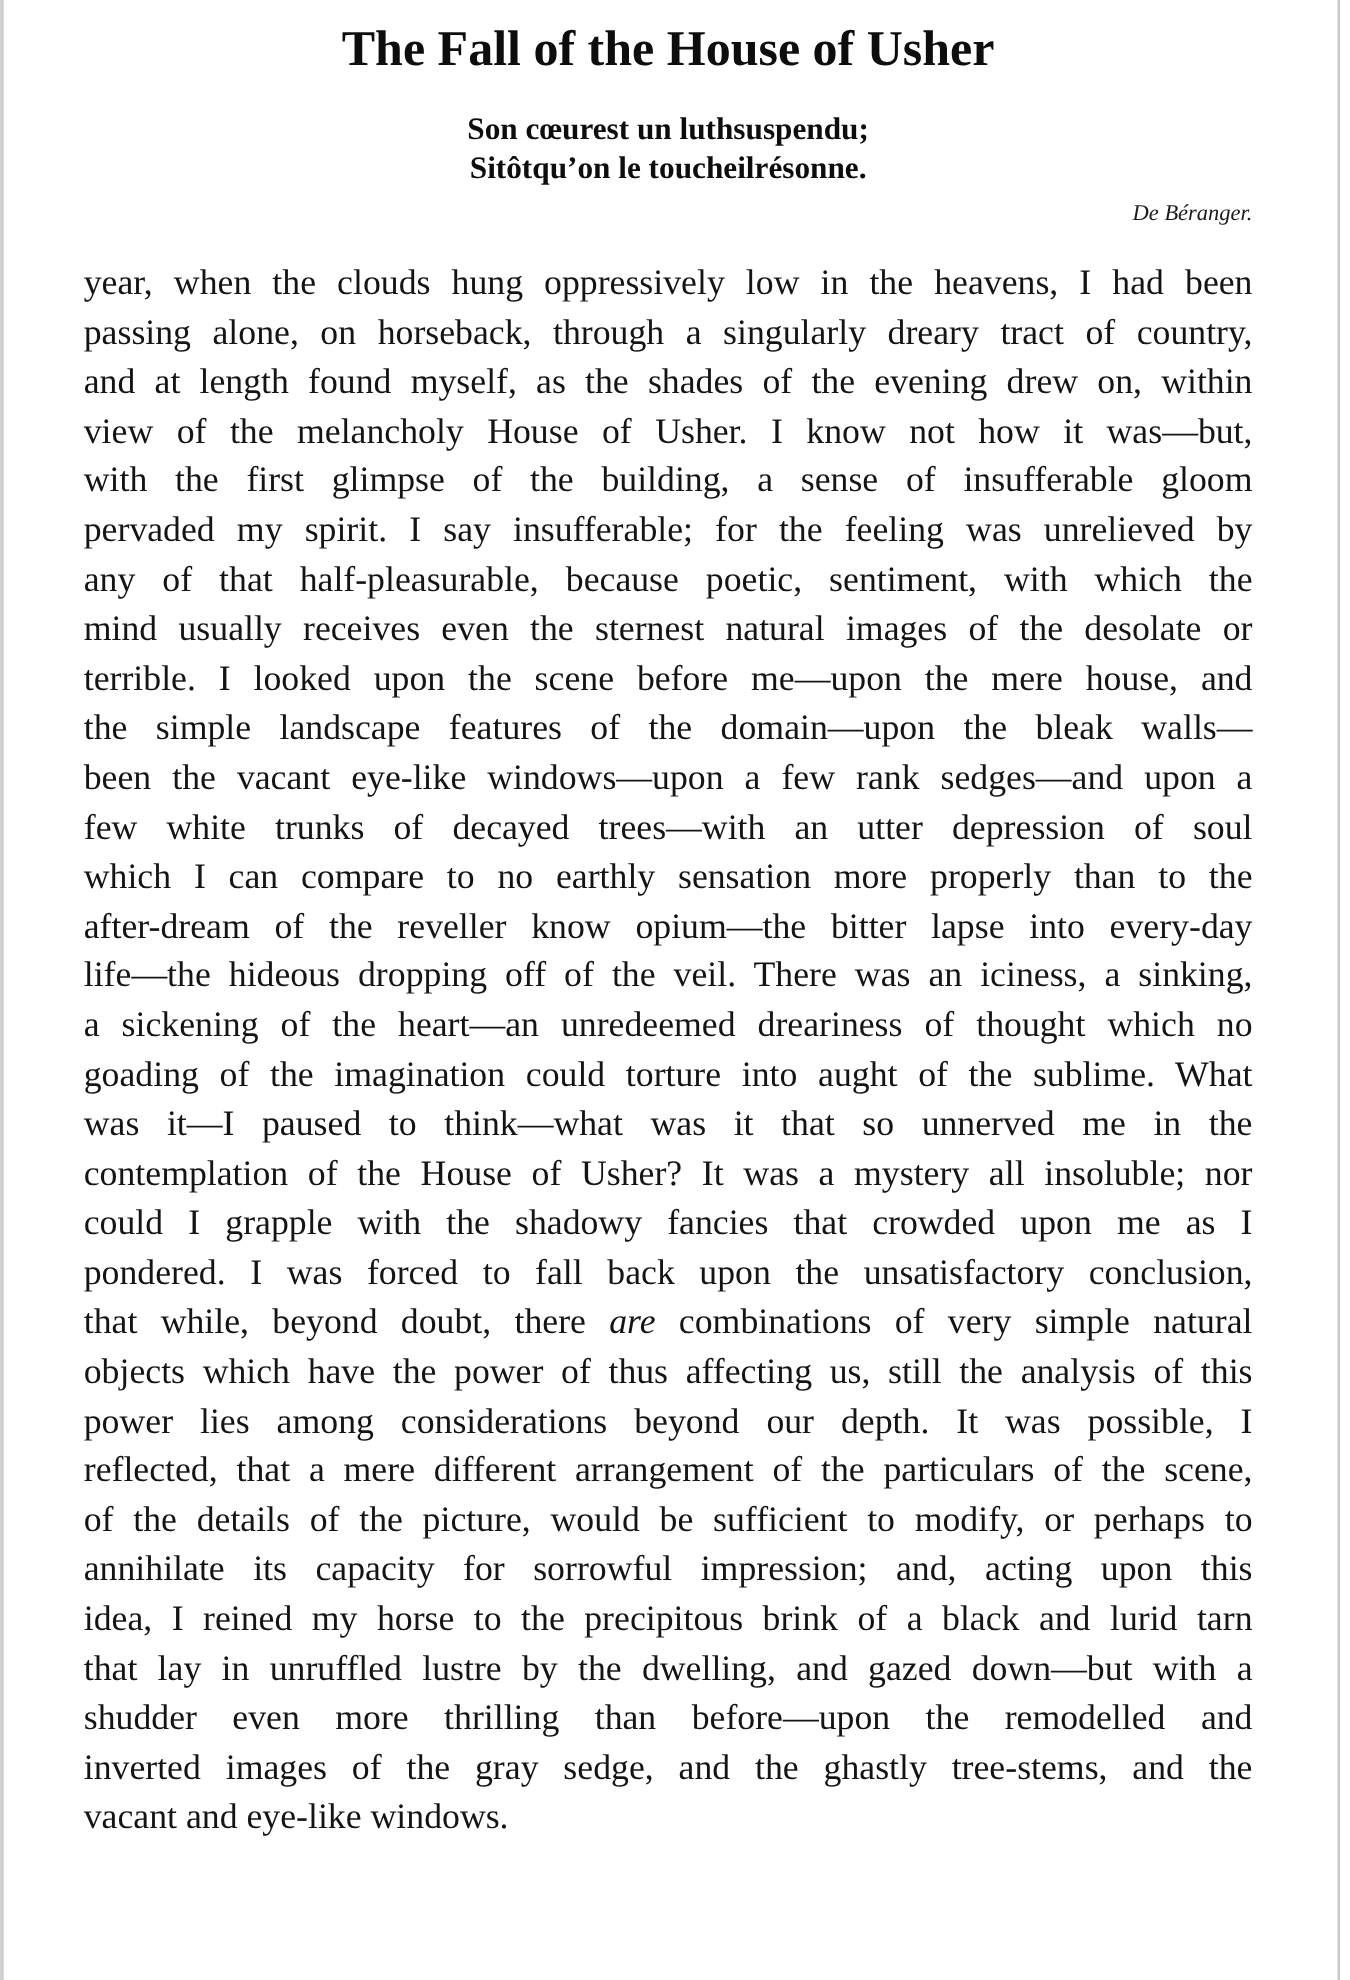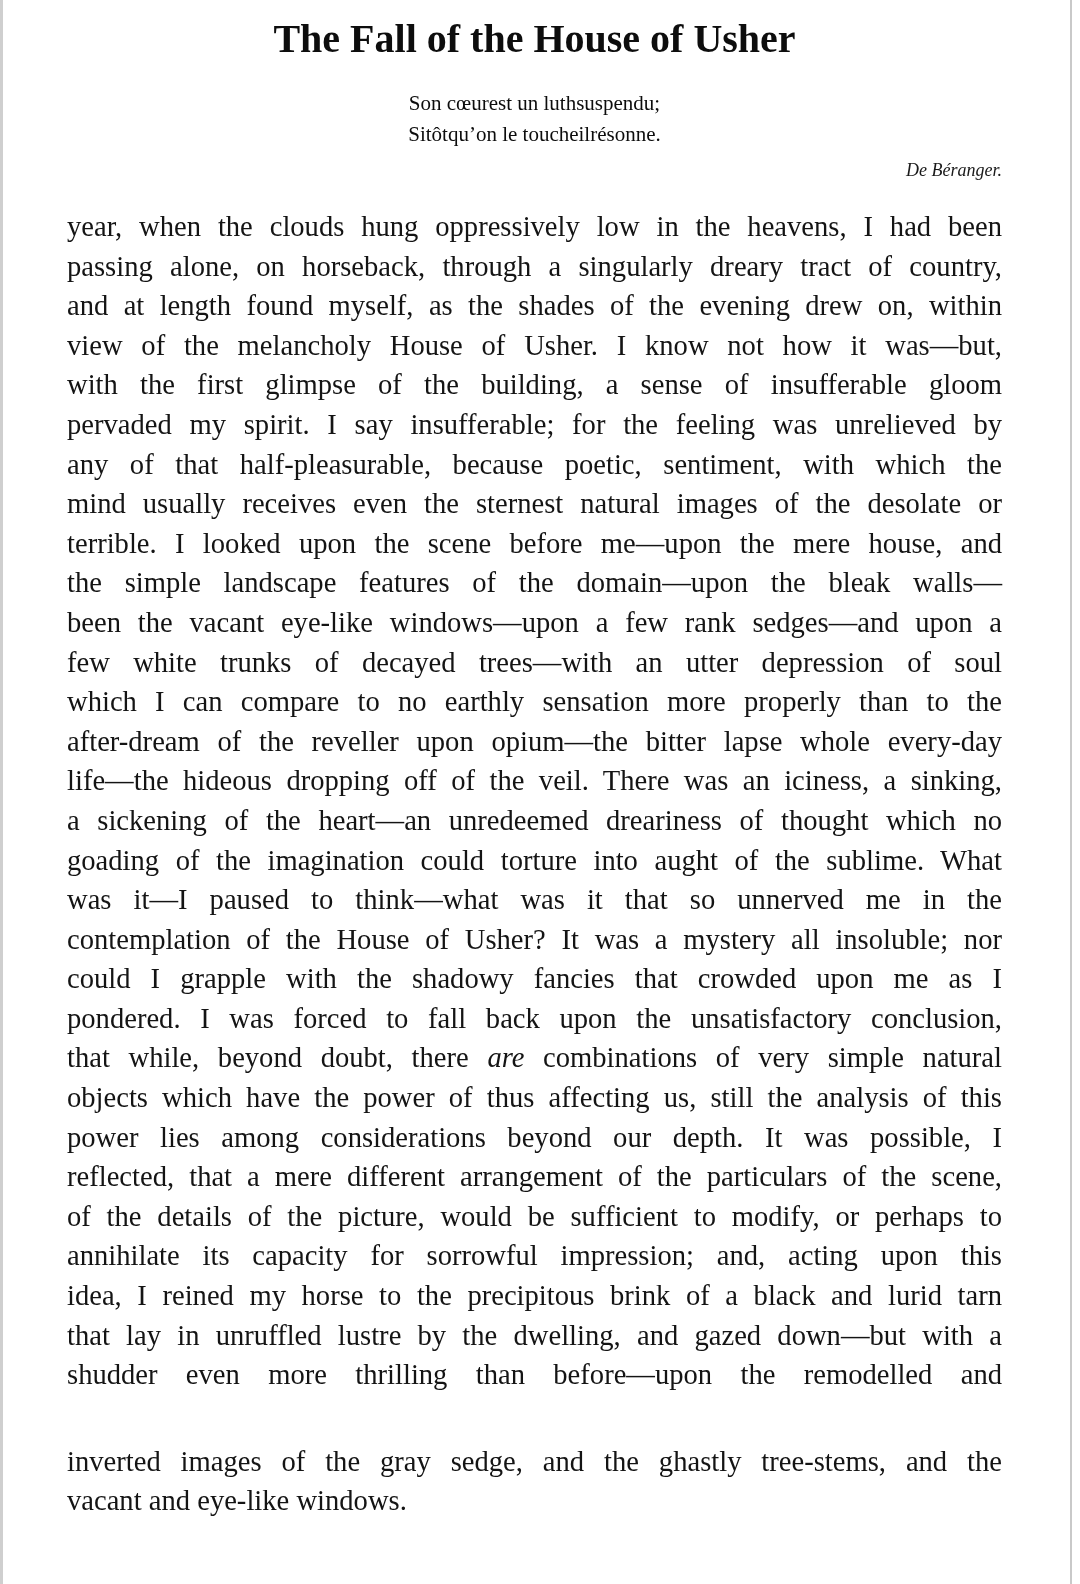--- a/index.html
+++ b/index.html
@@ -40,22 +40,22 @@
     font-size: 40px;
     line-height: 50px;
     margin: 0;
     color: #0d0d0d;
   }
   .epigraph {
     position: absolute;
     left: 0; width: 935px;
     top: 88px;
     text-align: center;
-    font-weight: normal;
-    font-size: 21px;
+    font-weight: bold;
+    font-size: 25px;
     line-height: 31px;
     color: #0d0d0d;
   }
   .epigraph div { margin: 0; }
   .attribution {
     position: absolute;
     right: 0;
     top: 153px;
     font-style: italic;
     font-size: 18px;
@@ -114,33 +114,33 @@
     <span class="line" style="white-space: normal;">view of the melancholy House of Usher. I know not how it was—but,</span>
     <span class="line" style="white-space: normal;">with the first glimpse of the building, a sense of insufferable gloom</span>
     <span class="line" style="white-space: normal;">pervaded my spirit. I say insufferable; for the feeling was unrelieved by</span>
     <span class="line" style="white-space: normal;">any of that half-pleasurable, because poetic, sentiment, with which the</span>
     <span class="line" style="white-space: normal;">mind usually receives even the sternest natural images of the desolate or</span>
     <span class="line" style="white-space: normal;">terrible. I looked upon the scene before me—upon the mere house, and</span>
     <span class="line" style="white-space: normal;">the simple landscape features of the domain—upon the bleak walls—</span>
     <span class="line" style="white-space: normal;">been the vacant eye-like windows—upon a few rank sedges—and upon a</span>
     <span class="line" style="white-space: normal;">few white trunks of decayed trees—with an utter depression of soul</span>
     <span class="line" style="white-space: normal;">which I can compare to no earthly sensation more properly than to the</span>
-    <span class="line" style="white-space: normal;">after-dream of the reveller upon opium—the bitter lapse whole every-day</span>
+    <span class="line" style="white-space: normal;">after-dream of the reveller know opium—the bitter lapse into every-day</span>
     <span class="line" style="white-space: normal;">life—the hideous dropping off of the veil. There was an iciness, a sinking,</span>
     <span class="line" style="white-space: normal;">a sickening of the heart—an unredeemed dreariness of thought which no</span>
     <span class="line" style="white-space: normal;">goading of the imagination could torture into aught of the sublime. What</span>
     <span class="line" style="white-space: normal;">was it—I paused to think—what was it that so unnerved me in the</span>
     <span class="line" style="white-space: normal;">contemplation of the House of Usher? It was a mystery all insoluble; nor</span>
     <span class="line" style="white-space: normal;">could I grapple with the shadowy fancies that crowded upon me as I</span>
     <span class="line" style="white-space: normal;">pondered. I was forced to fall back upon the unsatisfactory conclusion,</span>
     <span class="line" style="white-space: normal;"><span>that while, beyond doubt, there </span><span class="em">are</span><span> combinations of very simple natural</span></span>
     <span class="line" style="white-space: normal;">objects which have the power of thus affecting us, still the analysis of this</span>
     <span class="line" style="white-space: normal;">power lies among considerations beyond our depth. It was possible, I</span>
     <span class="line" style="white-space: normal;">reflected, that a mere different arrangement of the particulars of the scene,</span>
     <span class="line" style="white-space: normal;">of the details of the picture, would be sufficient to modify, or perhaps to</span>
     <span class="line" style="white-space: normal;">annihilate its capacity for sorrowful impression; and, acting upon this</span>
     <span class="line" style="white-space: normal;">idea, I reined my horse to the precipitous brink of a black and lurid tarn</span>
     <span class="line" style="white-space: normal;">that lay in unruffled lustre by the dwelling, and gazed down—but with a</span>
     <span class="line" style="white-space: normal;">shudder even more thrilling than before—upon the remodelled and</span>
-    <span class="line" style="white-space: normal; margin-top: 47px;">inverted images of the gray sedge, and the ghastly tree-stems, and the</span>
+    <span class="line" style="white-space: normal;">inverted images of the gray sedge, and the ghastly tree-stems, and the</span>
     <span class="line last" style="white-space: normal;">vacant and eye-like windows.</span>
   </div>
 </div>
 
 </body></html>

